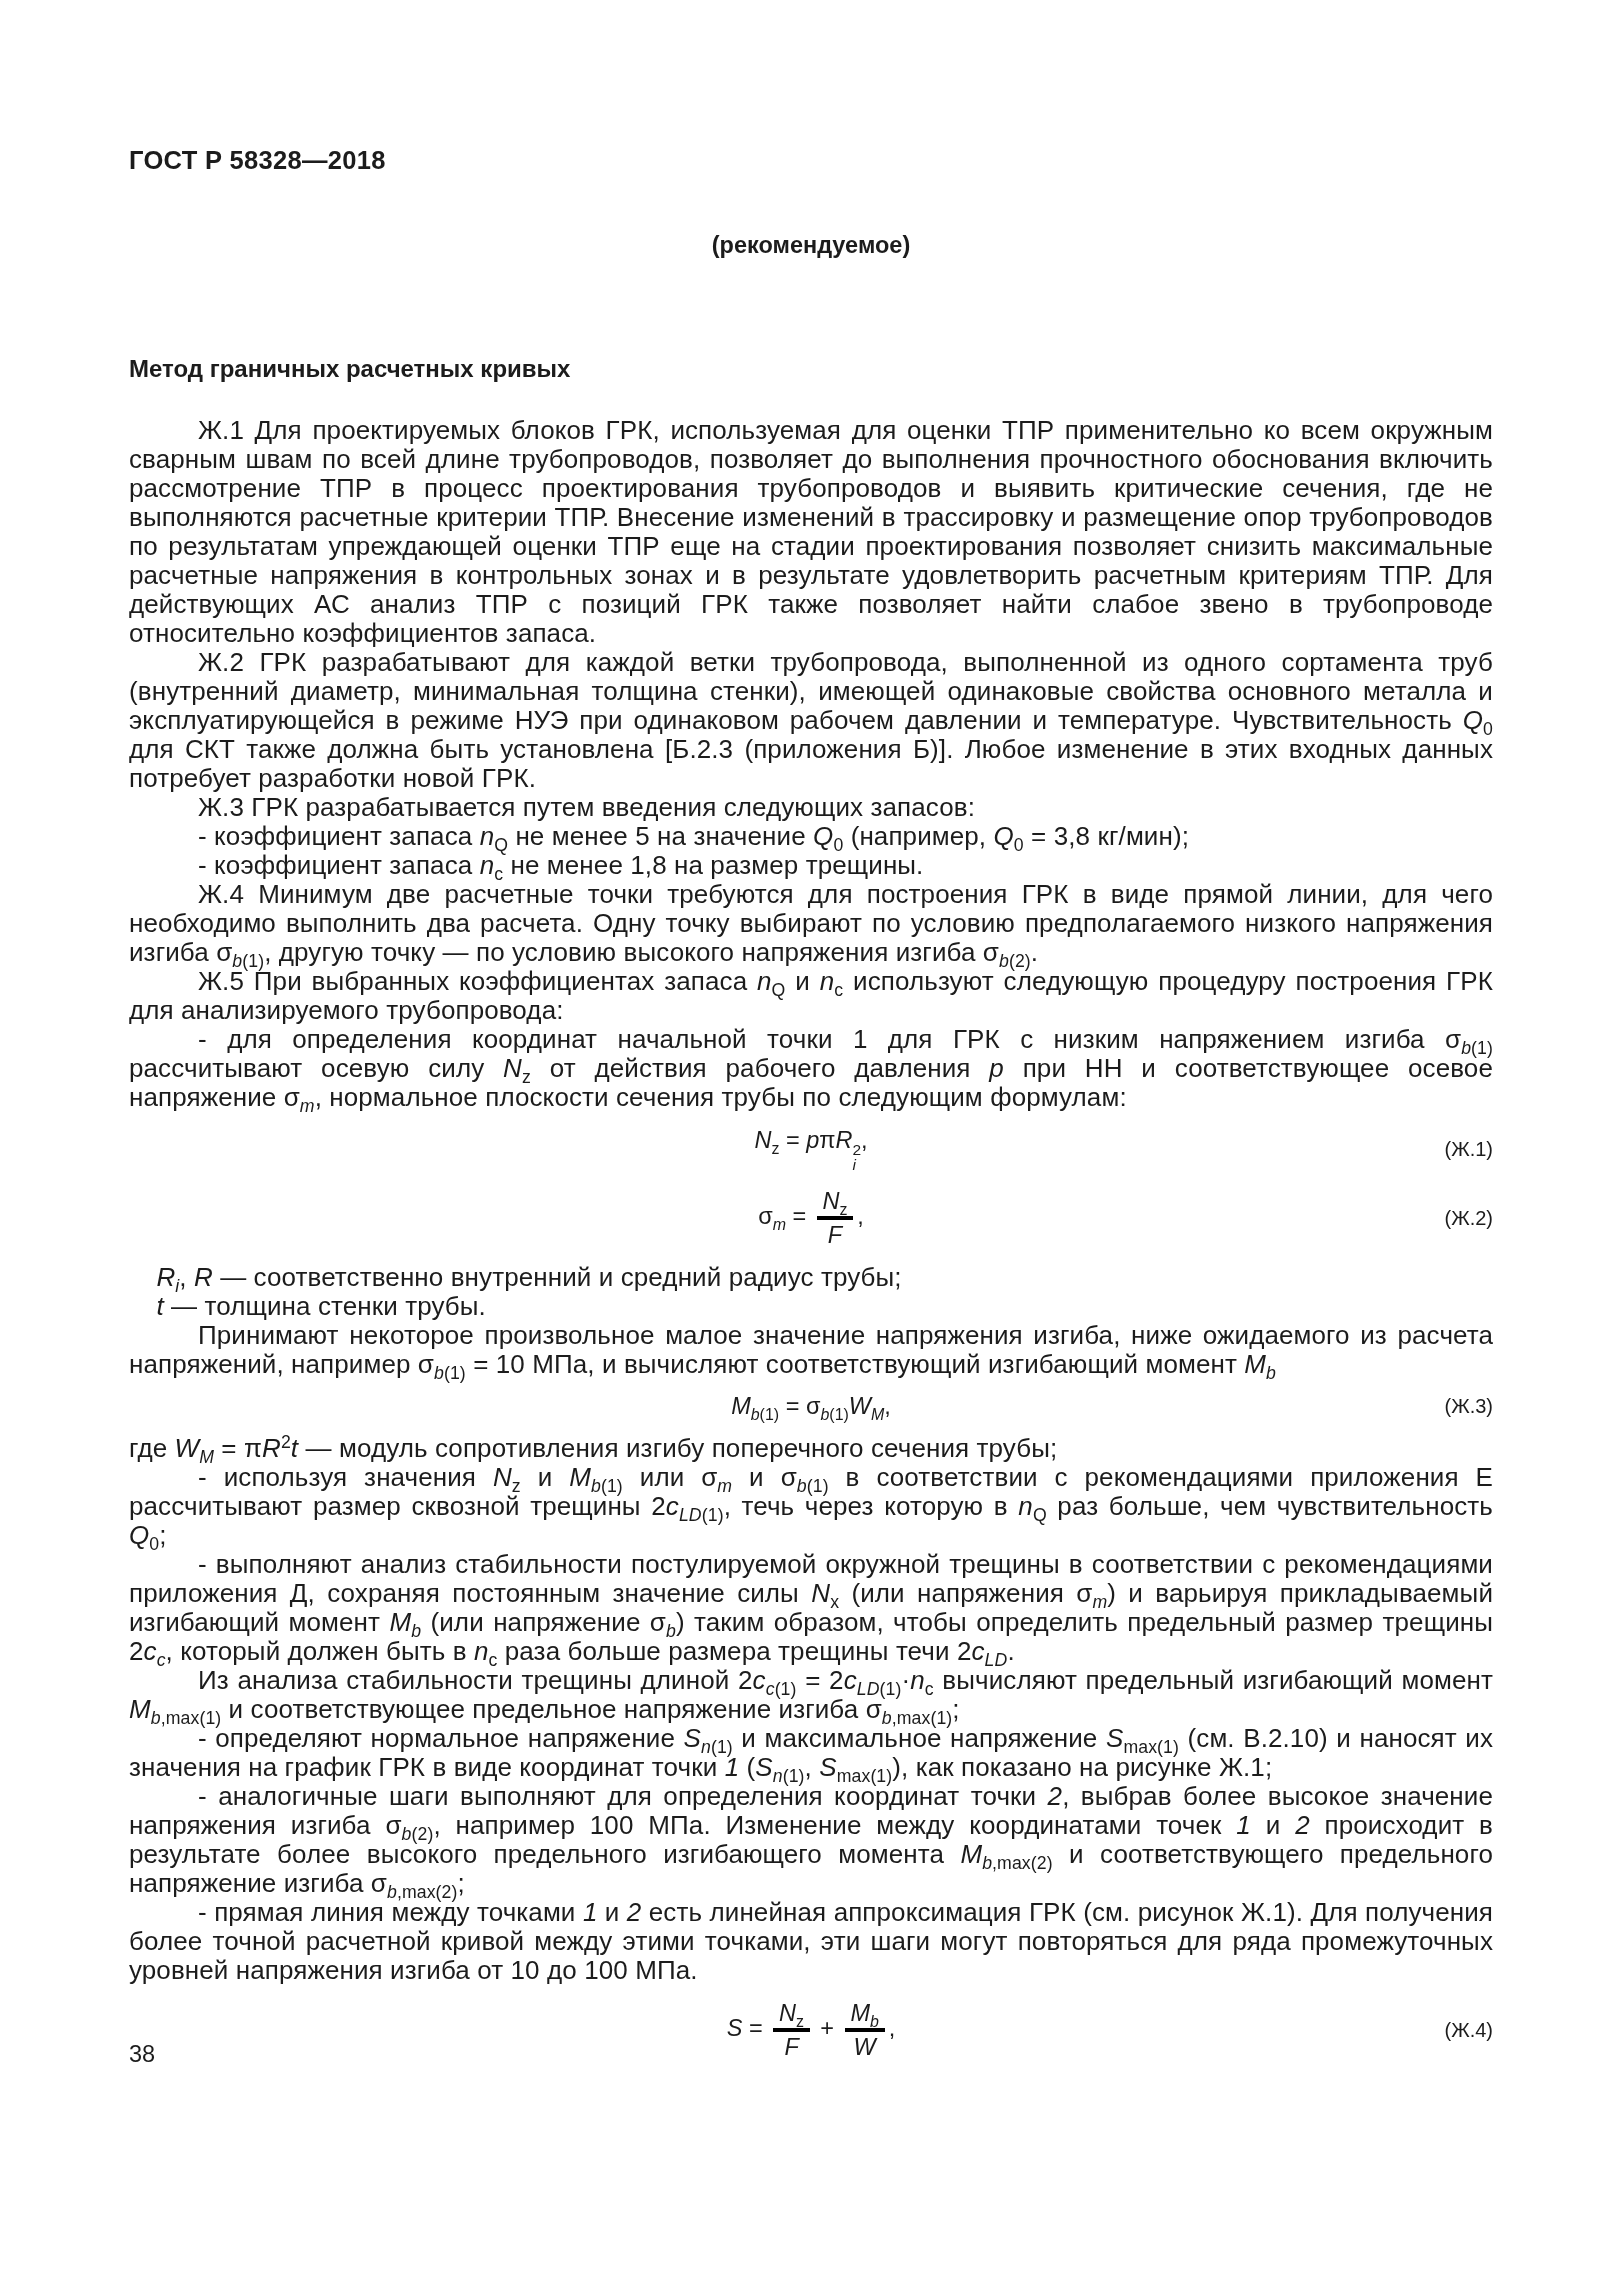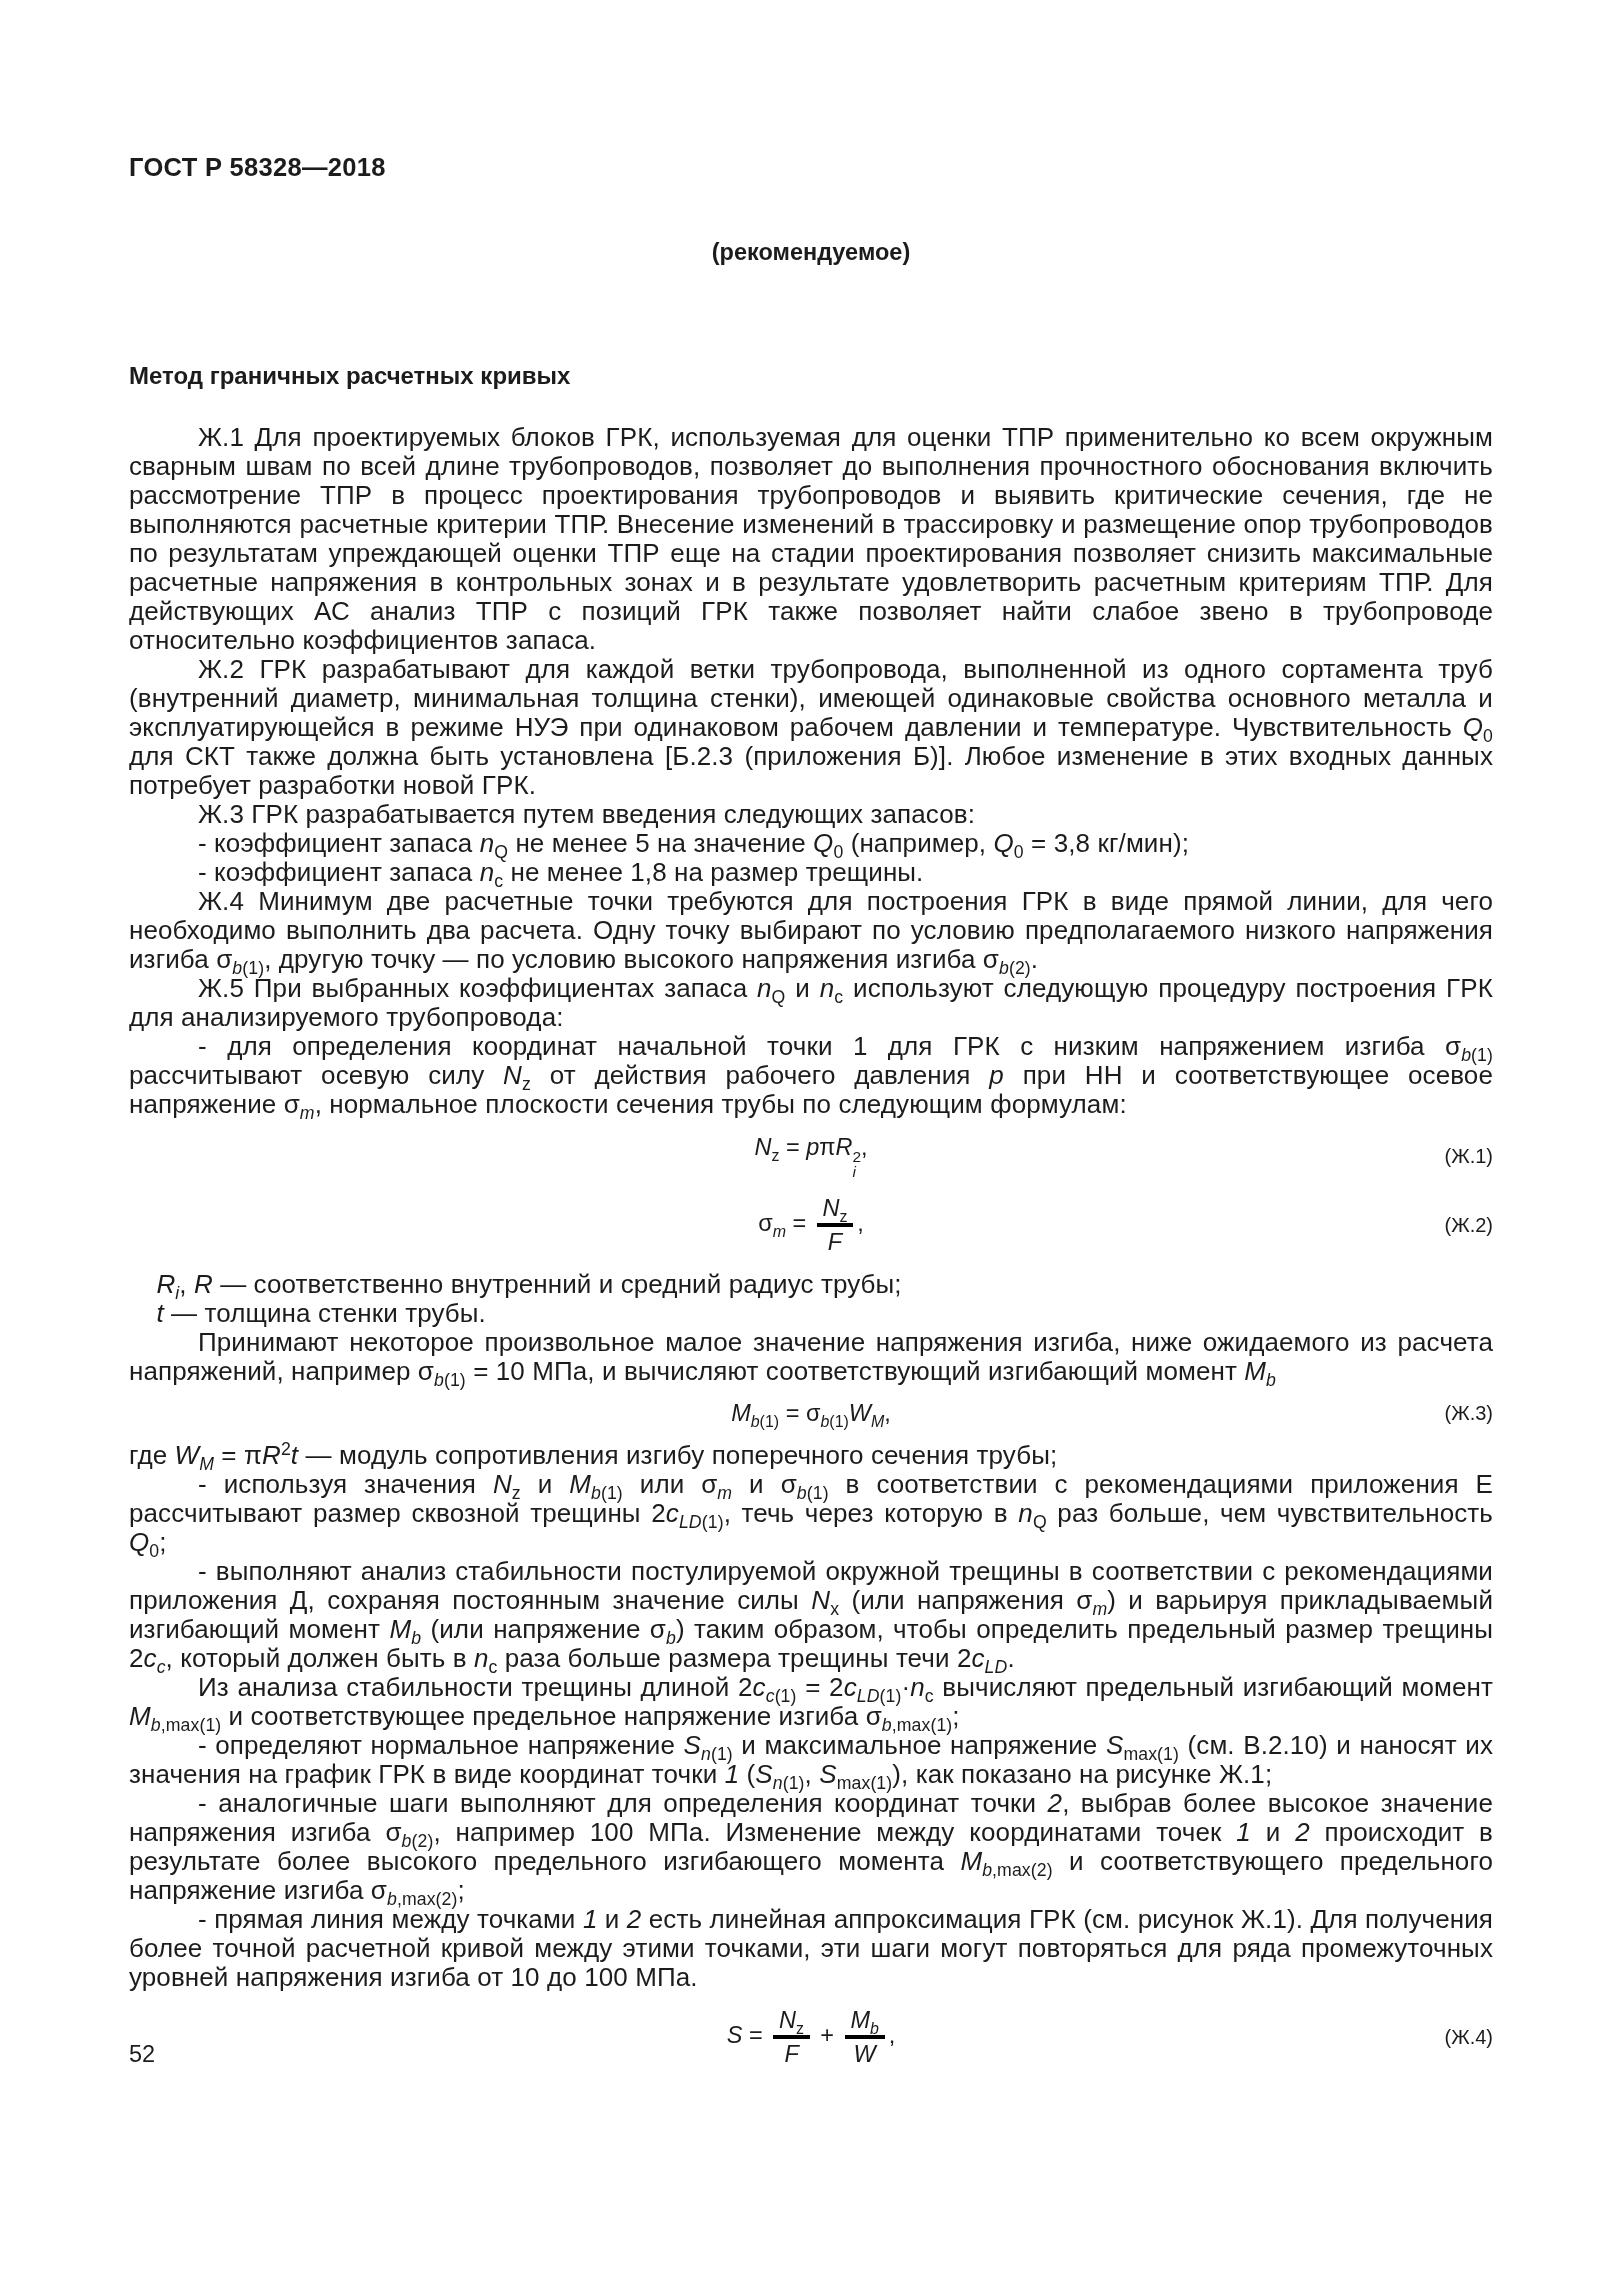--- a/index.html
+++ b/index.html
@@ -4,21 +4,21 @@
 <style>
   html,body{margin:0;padding:0;}
   body{
     width:1621px;height:2293px;
     background:#ffffff;
     font-family:"Liberation Sans", sans-serif;
     color:#1c1c1c;
     position:relative;
     -webkit-font-smoothing:antialiased;
   }
-  .page{position:absolute;left:129px;top:16px;width:1364px;}
+  .page{position:absolute;left:129px;top:9px;width:1364px;}
   .doc-code{
     margin-top:137px;
     font-size:25.5px;font-weight:bold;letter-spacing:0.3px;
   }
   .appendix{margin-top:55px;text-align:center;font-weight:bold;font-size:23.5px;line-height:30px;}
   .doc-title{margin-top:95px;text-align:left;font-weight:bold;font-size:24px;}
   .doc-body{margin-top:33px;}
   .para{
     font-size:26px;line-height:29px;letter-spacing:0.1px;
     text-align:justify;text-indent:69px;margin:0;
@@ -96,14 +96,14 @@
             <span class="fd"><i>F</i></span>
           </span> + <span class="frac">
             <span class="fn"><i>M</i><sub><i>b</i></sub></span>
             <span class="fd"><i>W</i></span>
           </span>,</span>
         <span class="eq-side eq-number">(Ж.4)</span>
       </div>
     </div>
 </div>
 
-<div class="page-number">52</div>
+<div class="page-number">38</div>
 
 
 </body></html>

